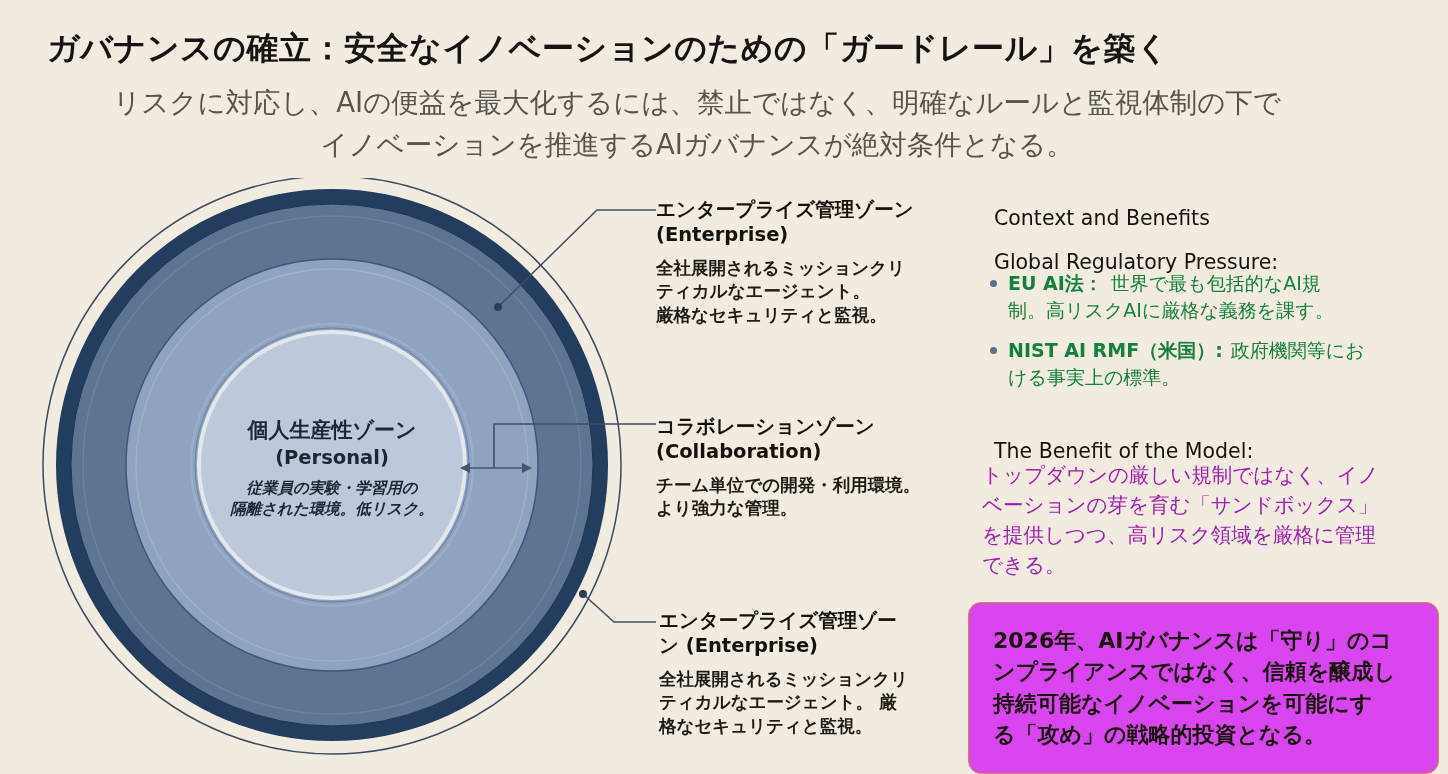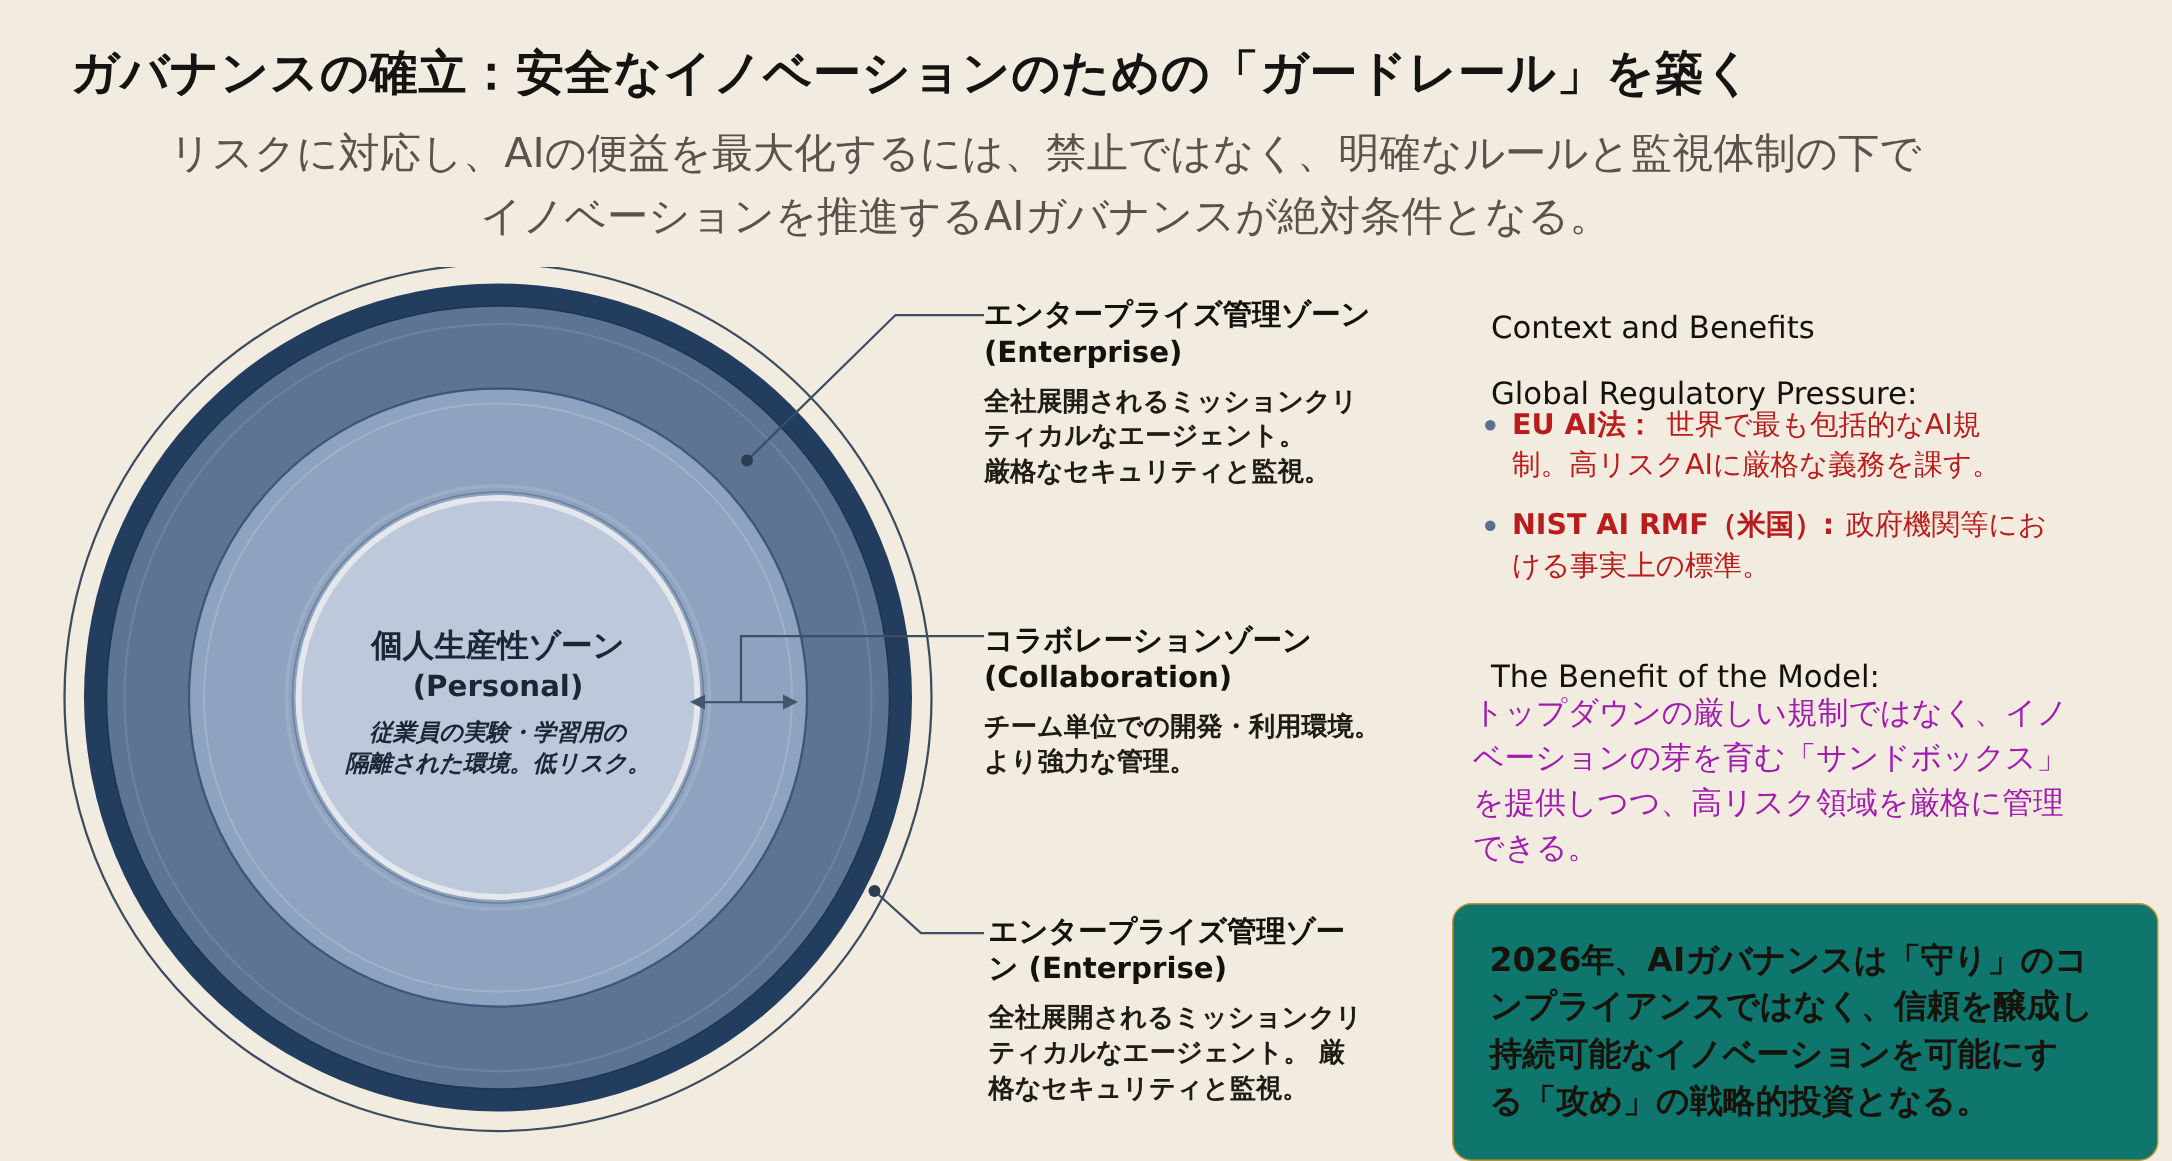--- a/index.html
+++ b/index.html
@@ -32,31 +32,31 @@
   .co-title{font-size:19.5px;font-weight:700;line-height:1.3;white-space:pre-line;color:#14120d;margin-bottom:9px;}
   .co-desc{font-size:17.5px;font-weight:600;line-height:1.34;white-space:pre-line;color:#1f1c16;}
   .callout-top{left:656px;top:197px;width:310px;}
   .callout-mid{left:656px;top:414px;width:310px;}
   .callout-bottom{left:659px;top:608px;width:300px;}
   .rc-heading{position:absolute;left:982px;margin:12px;font-size:20.5px;font-weight:400;color:#15120d;}
   .rc-heading-context{top:194px;}
   .rc-heading-global{top:238px;}
   .rc-heading-benefit{top:427px;}
   .rc-bullets{position:absolute;left:990px;top:270px;width:450px;margin:0;padding:0;list-style:none;}
-  .rc-bullets li{display:flex;font-size:19px;line-height:1.44;margin-bottom:12px;color:#b91c1c;}
+  .rc-bullets li{display:flex;font-size:19px;line-height:1.44;margin-bottom:12px;color:#15803d;}
   .bullet-dot{width:7px;height:7px;border-radius:50%;background:#5a7090;margin:10px 11px 0 0;flex:none;}
   .bullet-content{white-space:pre-line;font-weight:500;}
   .bullet-lead{font-weight:700;margin-right:8px;}
   .rc-para{
     position:absolute;left:982px;top:461px;margin:0;width:460px;
     font-size:20.5px;font-weight:500;line-height:1.46;color:#a21caf;white-space:pre-line;
   }
   .highlight-box{
     position:absolute;left:968px;top:602px;width:471px;box-sizing:border-box;
-    padding:22px 24px;background:#0f766e;border:1px solid #c09331;border-radius:13px;
+    padding:22px 24px;background:#d946ef;border:1px solid #c09331;border-radius:13px;
     font-size:22px;font-weight:700;line-height:1.43;color:#17130b;white-space:pre-line;
   }
 </style>
 </head>
 <body>
 
 <div class="slide">
 
   <h1 class="slide-title">ガバナンスの確立：安全なイノベーションのための「ガードレール」を築く</h1>
   <p class="slide-subtitle">リスクに対応し、AIの便益を最大化するには、禁止ではなく、明確なルールと監視体制の下で

